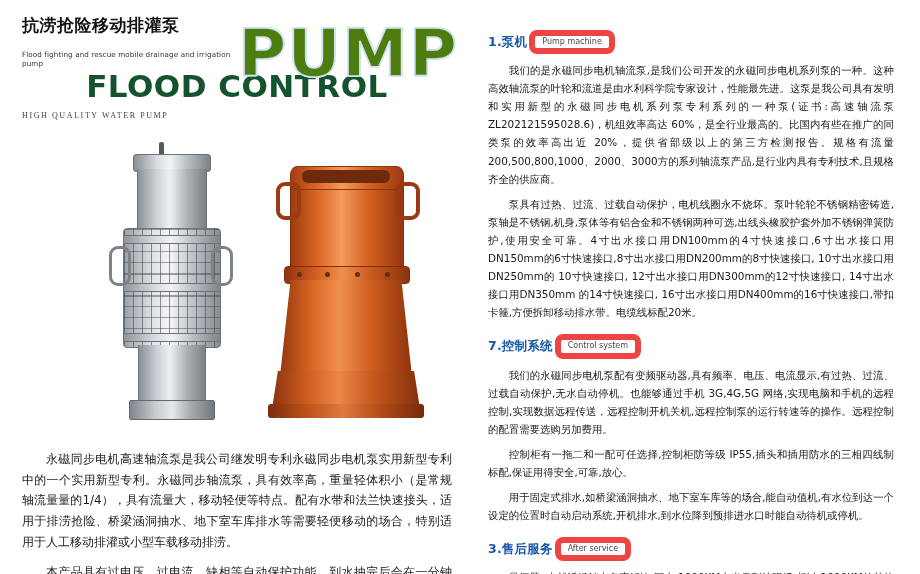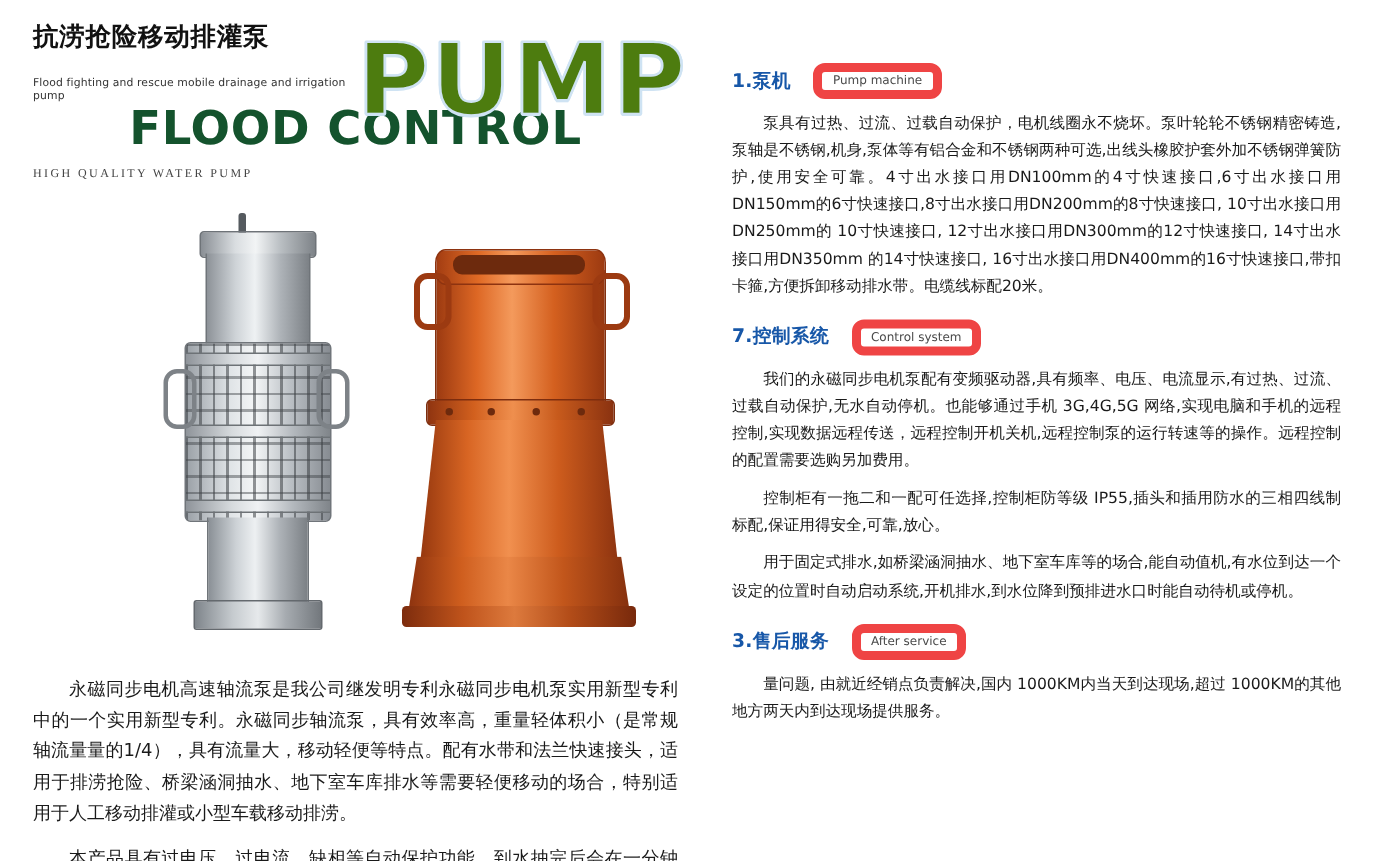--- a/index.html
+++ b/index.html
@@ -289,22 +289,22 @@
   .right-col {
     position: relative;
     width: 450px;
     height: 574px;
     box-sizing: border-box;
     padding: 30px 26px 10px 18px;
   }
   .sec-head {
     display: flex;
     align-items: center;
-    gap: 15px;
-    margin: 12px 0 7px 0;
+    gap: 2px;
+    margin: 0 0 7px 0;
   }
   .sec-head .num {
     font-size: 12.5px;
     font-weight: bold;
     color: #1757a8;
     letter-spacing: 0.2px;
     white-space: nowrap;
   }
   .sec-head .en {
     font-size: 8px;
@@ -382,20 +382,21 @@
   </div>
 
   <div class="right-col">
 
     <div class="sec-block">
       <div class="sec-head">
         <span class="num">1.泵机</span>
         <span class="en">Pump machine</span>
       </div>
       <div class="sec-body">
+        <p>我们的是永磁同步电机轴流泵,是我们公司开发的永磁同步电机系列泵的一种。这种高效轴流泵的叶轮和流道是由水利科学院专家设计，性能最先进。这泵是我公司具有发明和实用新型的永磁同步电机系列泵专利系列的一种泵(证书:高速轴流泵ZL202121595028.6)，机组效率高达 60%，是全行业最高的。比国内有些在推广的同类泵的效率高出近 20%，提供省部级以上的第三方检测报告。规格有流量 200,500,800,1000、2000、3000方的系列轴流泵产品,是行业内具有专利技术,且规格齐全的供应商。</p>
         <p>泵具有过热、过流、过载自动保护，电机线圈永不烧坏。泵叶轮轮不锈钢精密铸造,泵轴是不锈钢,机身,泵体等有铝合金和不锈钢两种可选,出线头橡胶护套外加不锈钢弹簧防护,使用安全可靠。4寸出水接口用DN100mm的4寸快速接口,6寸出水接口用DN150mm的6寸快速接口,8寸出水接口用DN200mm的8寸快速接口, 10寸出水接口用DN250mm的 10寸快速接口, 12寸出水接口用DN300mm的12寸快速接口, 14寸出水接口用DN350mm 的14寸快速接口, 16寸出水接口用DN400mm的16寸快速接口,带扣卡箍,方便拆卸移动排水带。电缆线标配20米。</p>
       </div>
     </div>
 
     <div class="sec-block">
       <div class="sec-head">
         <span class="num">7.控制系统</span>
         <span class="en">Control system</span>
       </div>
       <div class="sec-body">

